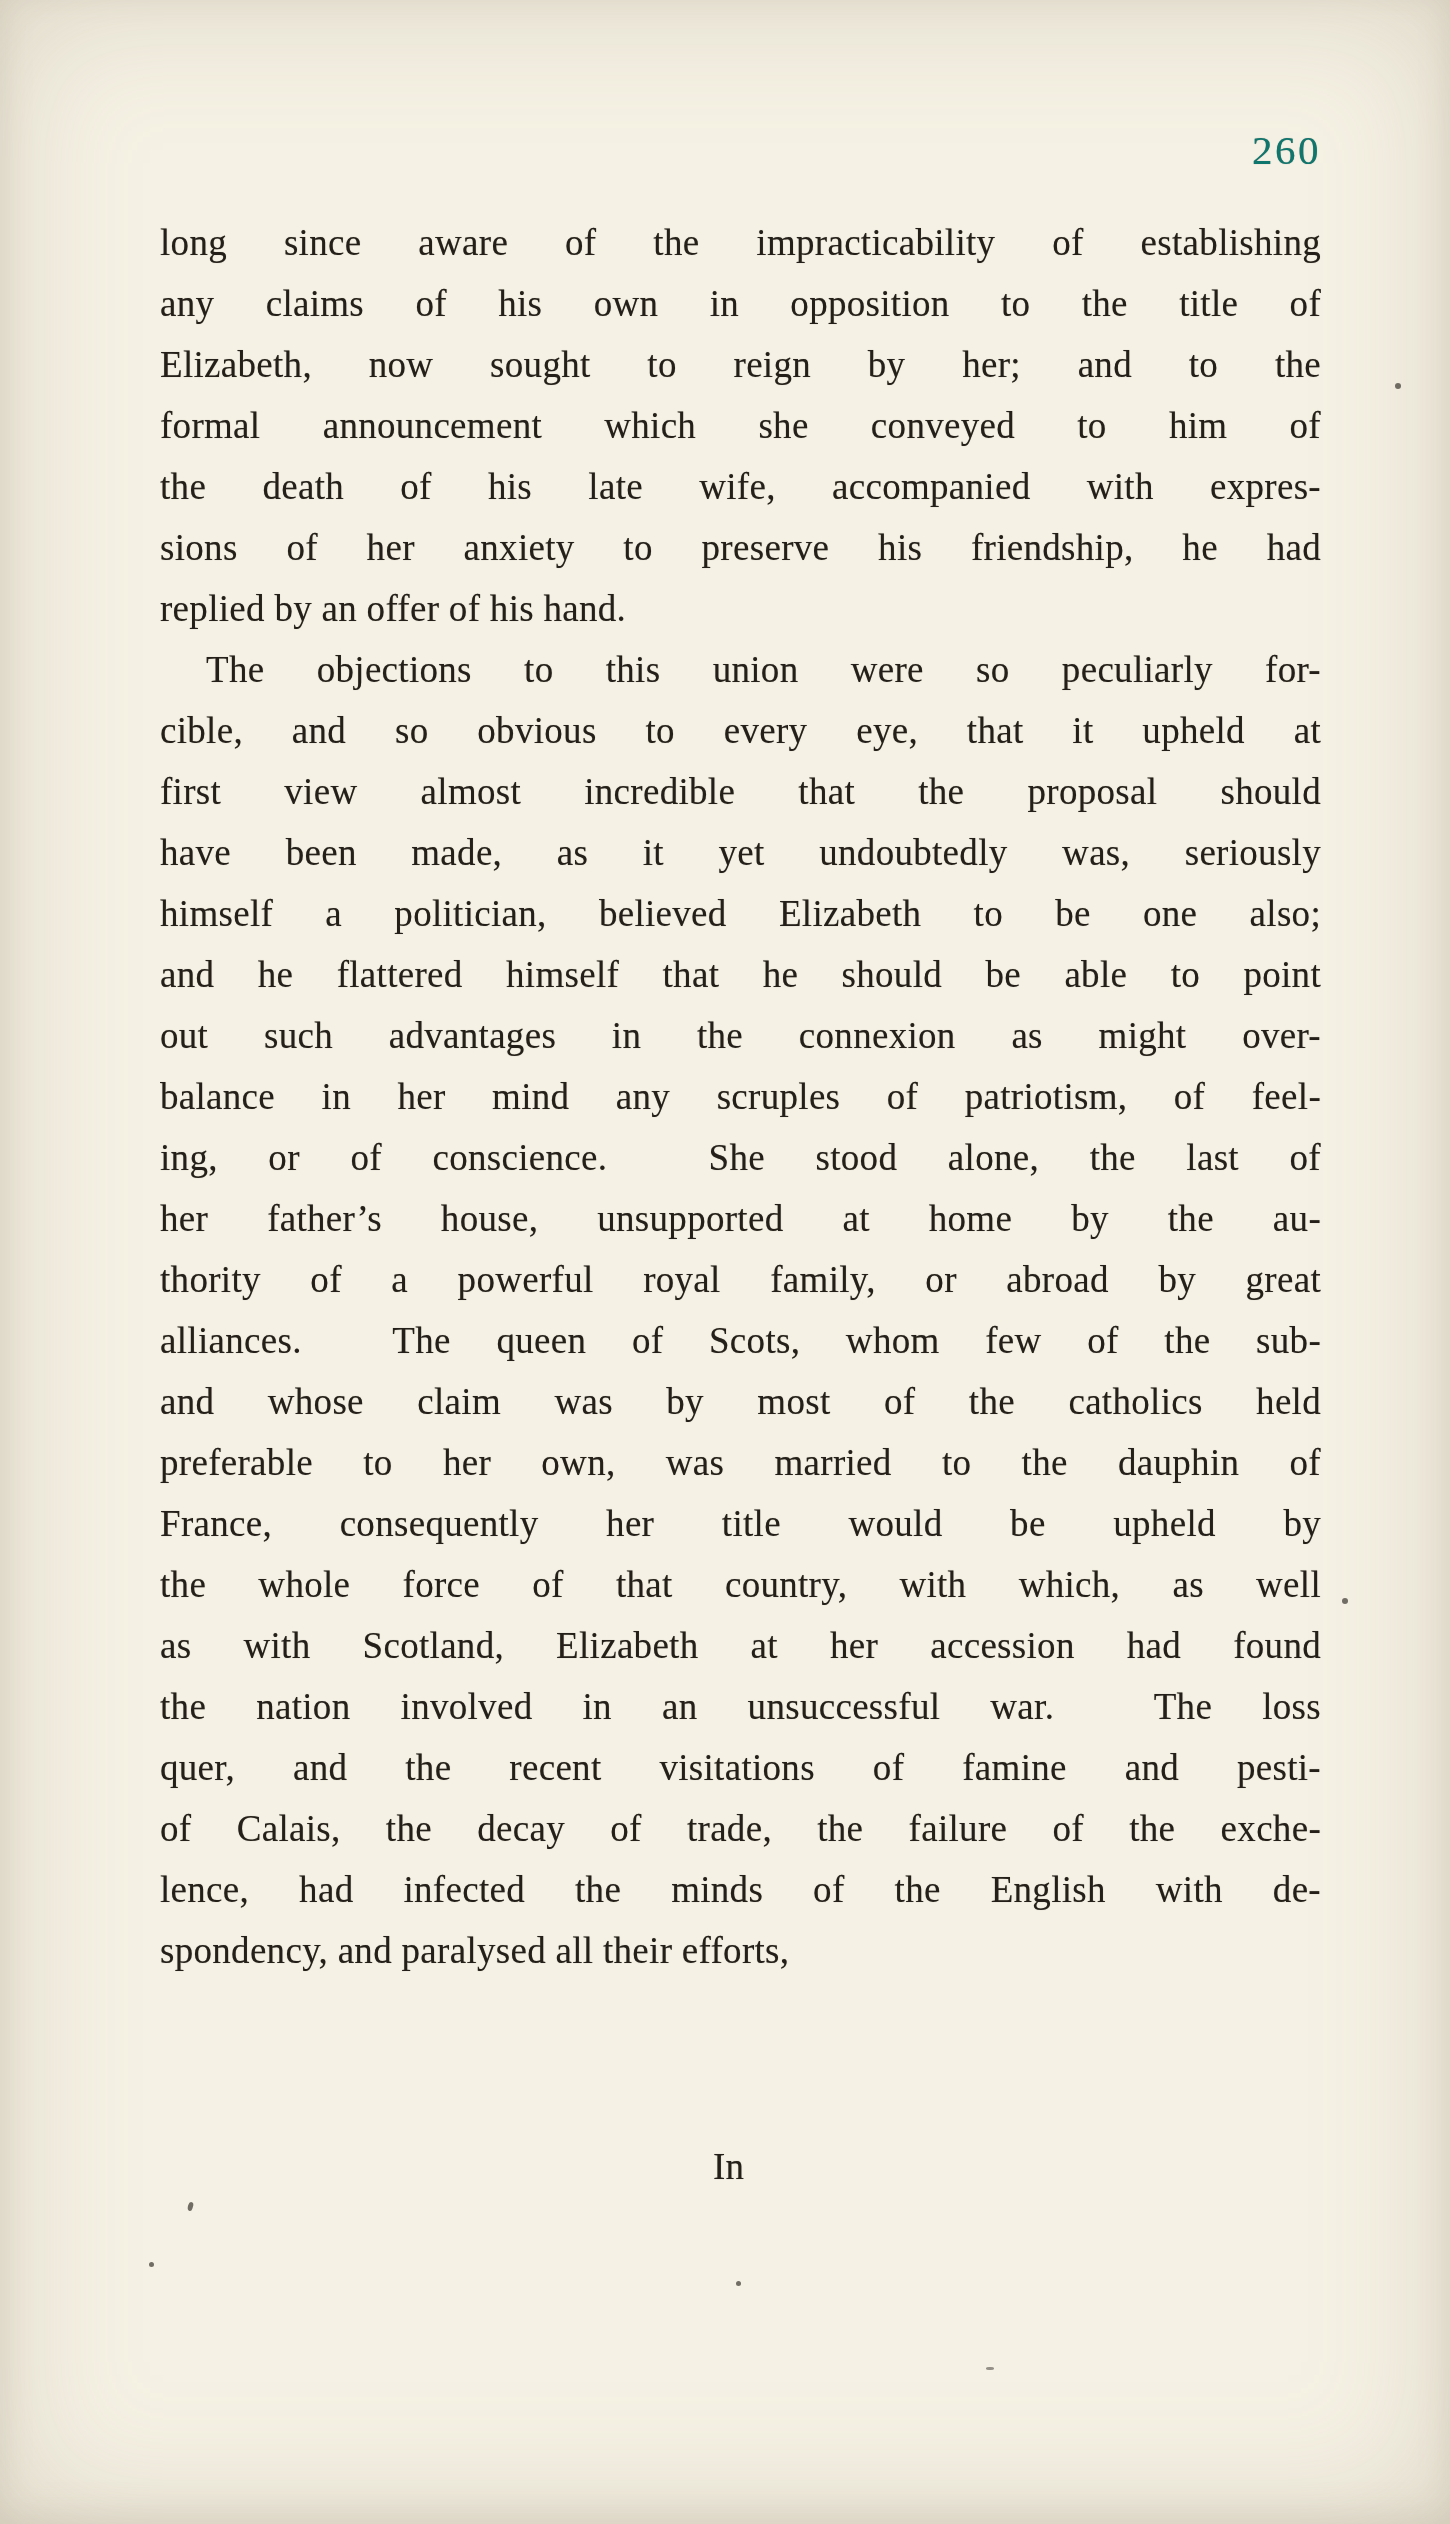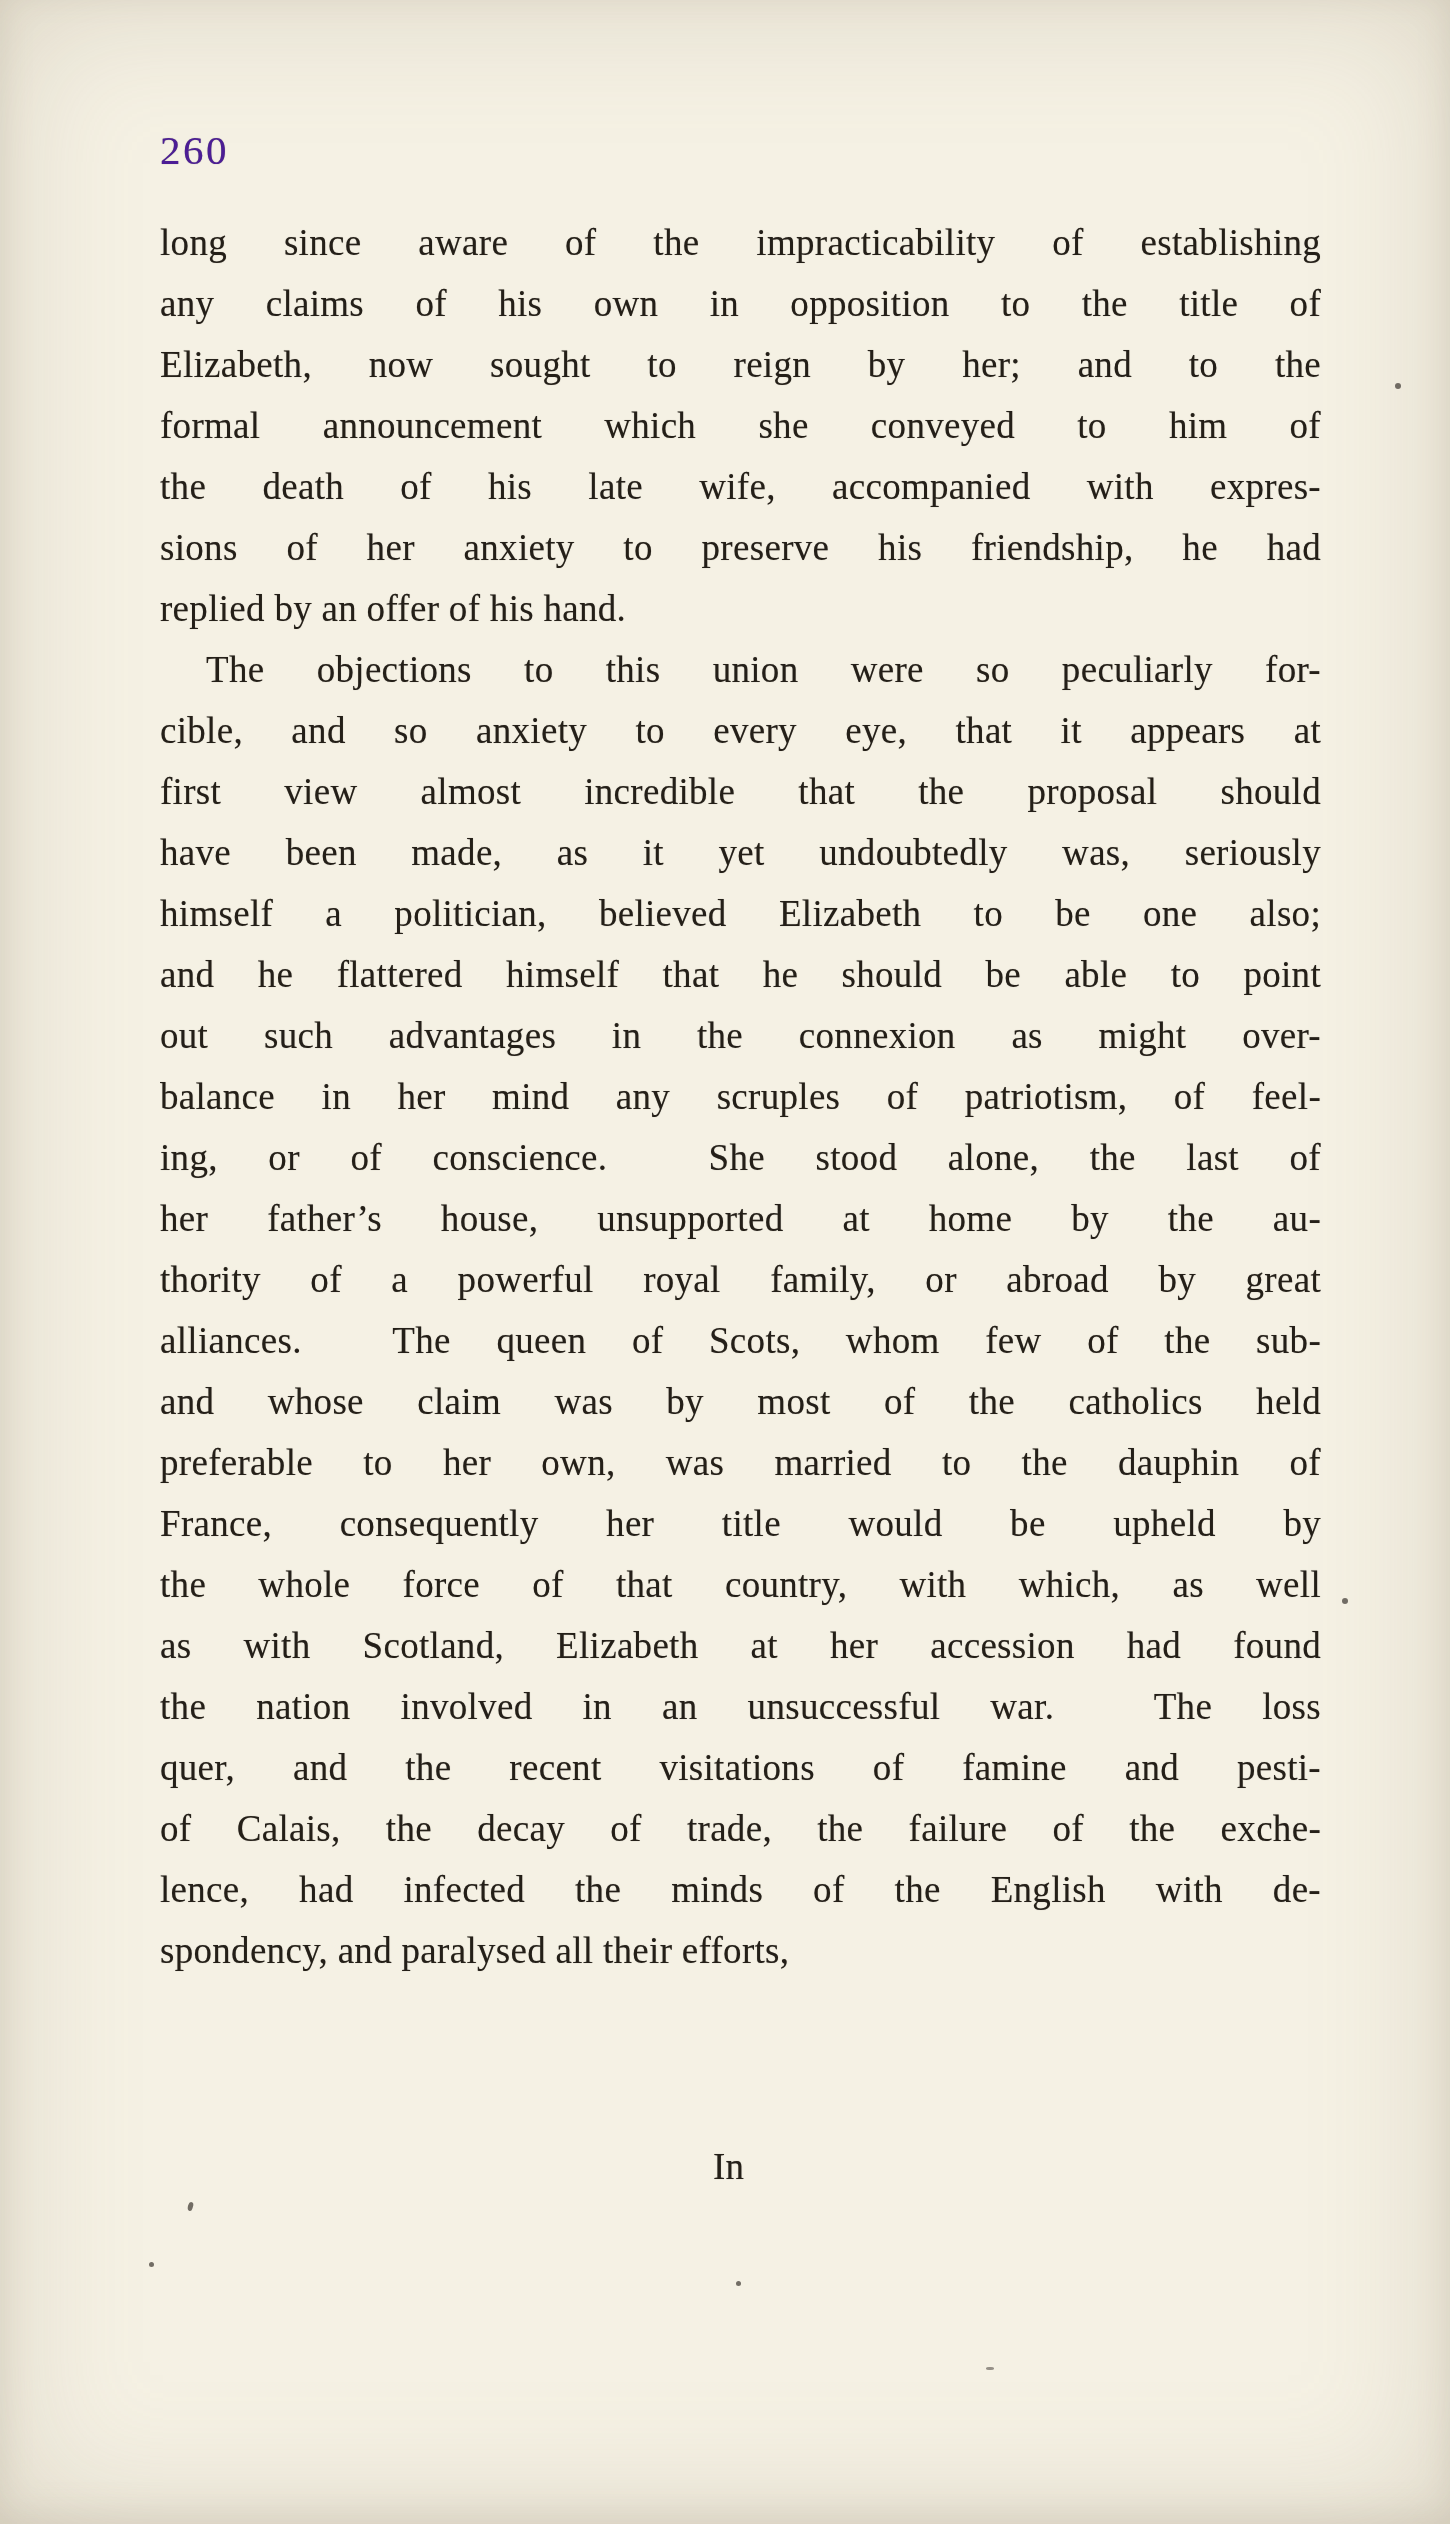--- a/index.html
+++ b/index.html
@@ -21,24 +21,24 @@
       inset 0 0 136px rgba(151, 138, 112, 0.28),
       inset 0 -10.2px 34px rgba(140, 128, 104, 0.18);
     font-family: "Liberation Serif", "DejaVu Serif", serif;
     color: #241f18;
   }
   .page-number {
     position: absolute;
     top: 126px;
     left: 160px;
     width: 1161px;
-    text-align: left;
+    text-align: right;
     font-size: 41px;
     letter-spacing: 2.5px;
-    color: #4c1d95;
+    color: #0f766e;
     text-shadow: 0 0 0.8px rgba(32, 27, 20, 0.45);
   }
   .text-block {
     position: absolute;
     top: 212px;
     left: 160px;
     width: 1161px;
     font-size: 37px;
     line-height: 61px;
     letter-spacing: 0.3px;
@@ -93,21 +93,21 @@
         <div class="line">long since aware of the impracticability of establishing</div>
         <div class="line">any claims of his own in opposition to the title of</div>
         <div class="line">Elizabeth, now sought to reign by her; and to the</div>
         <div class="line">formal announcement which she conveyed to him of</div>
         <div class="line">the death of his late wife, accompanied with expres-</div>
         <div class="line">sions of her anxiety to preserve his friendship, he had</div>
         <div class="line last">replied by an offer of his hand.</div>
       </div>
       <div class="paragraph">
         <div class="line indent">The objections to this union were so peculiarly for-</div>
-        <div class="line">cible, and so anxiety to every eye, that it appears at</div>
+        <div class="line">cible, and so obvious to every eye, that it upheld at</div>
         <div class="line">first view almost incredible that the proposal should</div>
         <div class="line">have been made, as it yet undoubtedly was, seriously</div>
         <div class="line">himself a politician, believed Elizabeth to be one also;</div>
         <div class="line">and he flattered himself that he should be able to point</div>
         <div class="line">out such advantages in the connexion as might over-</div>
         <div class="line">balance in her mind any scruples of patriotism, of feel-</div>
         <div class="line">ing, or of conscience.&nbsp; She stood alone, the last of</div>
         <div class="line">her father’s house, unsupported at home by the au-</div>
         <div class="line">thority of a powerful royal family, or abroad by great</div>
         <div class="line">alliances.&nbsp; The queen of Scots, whom few of the sub-</div>

